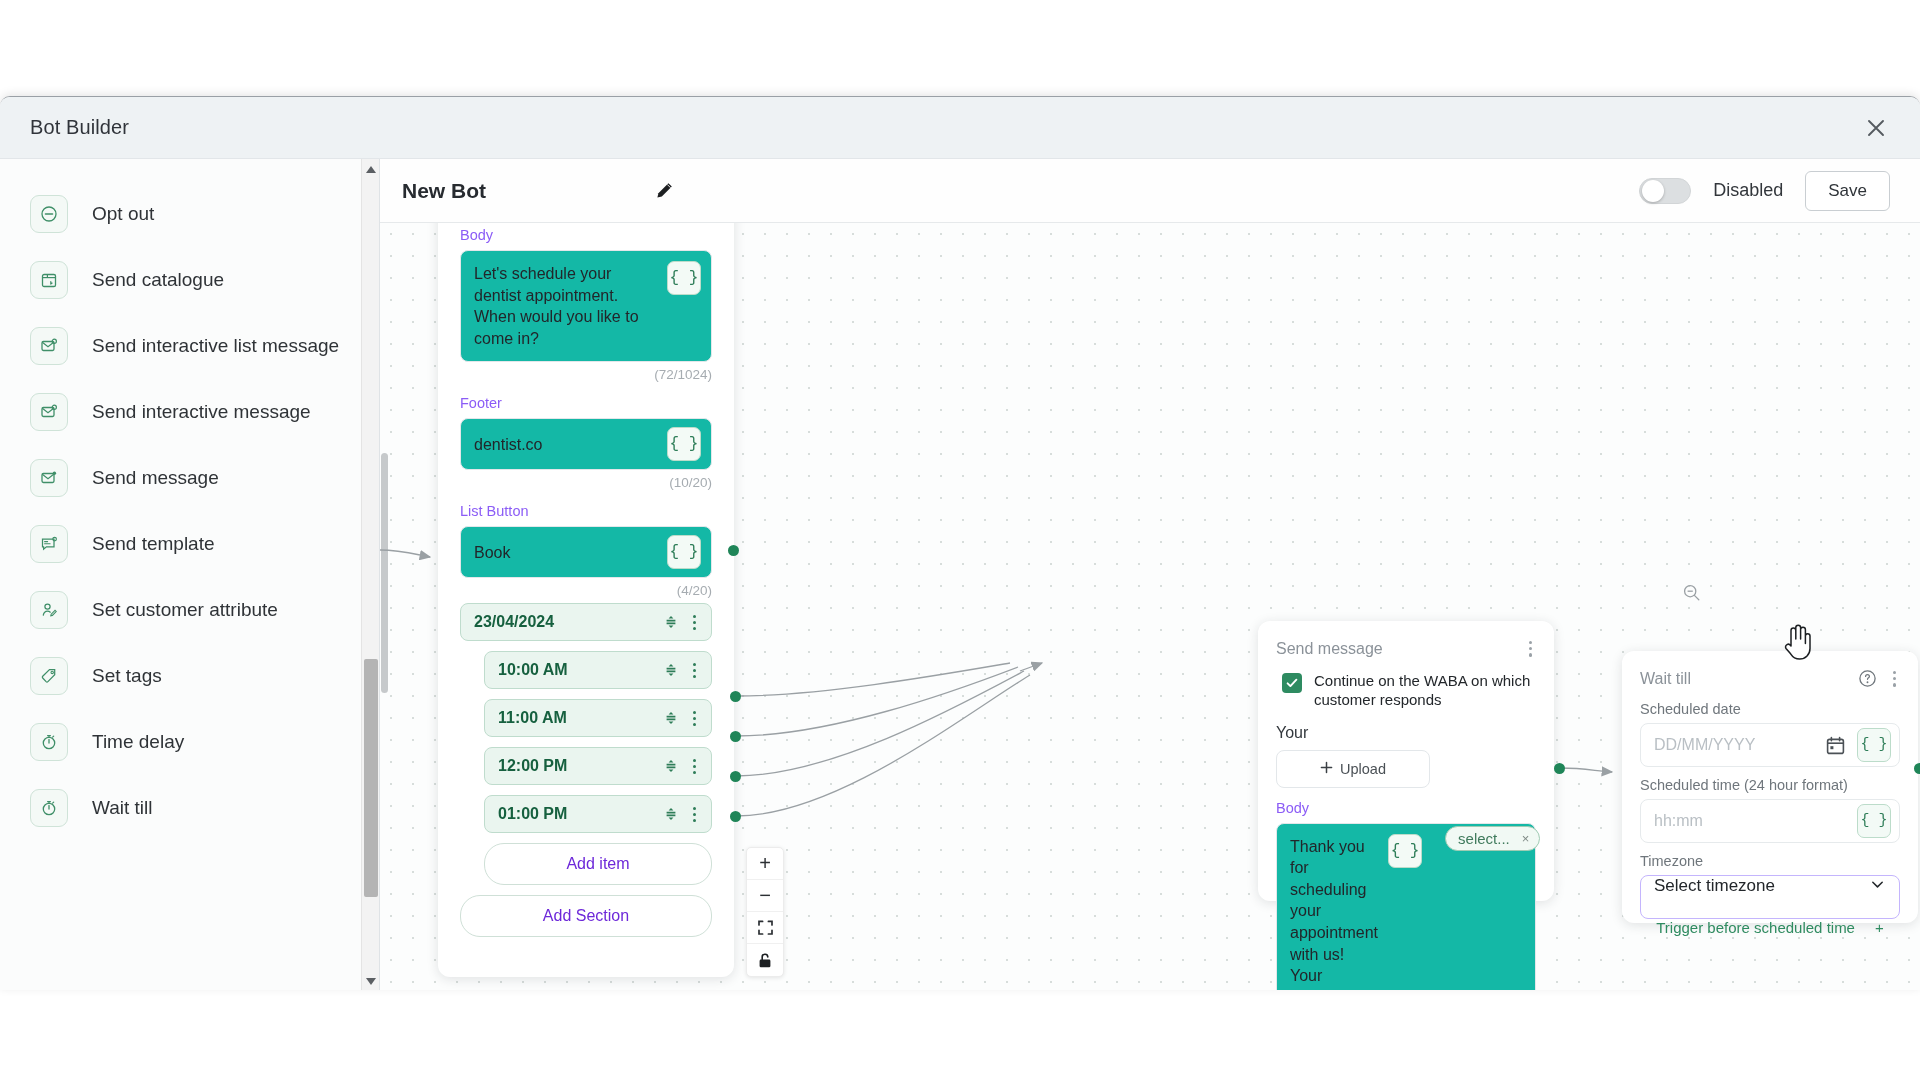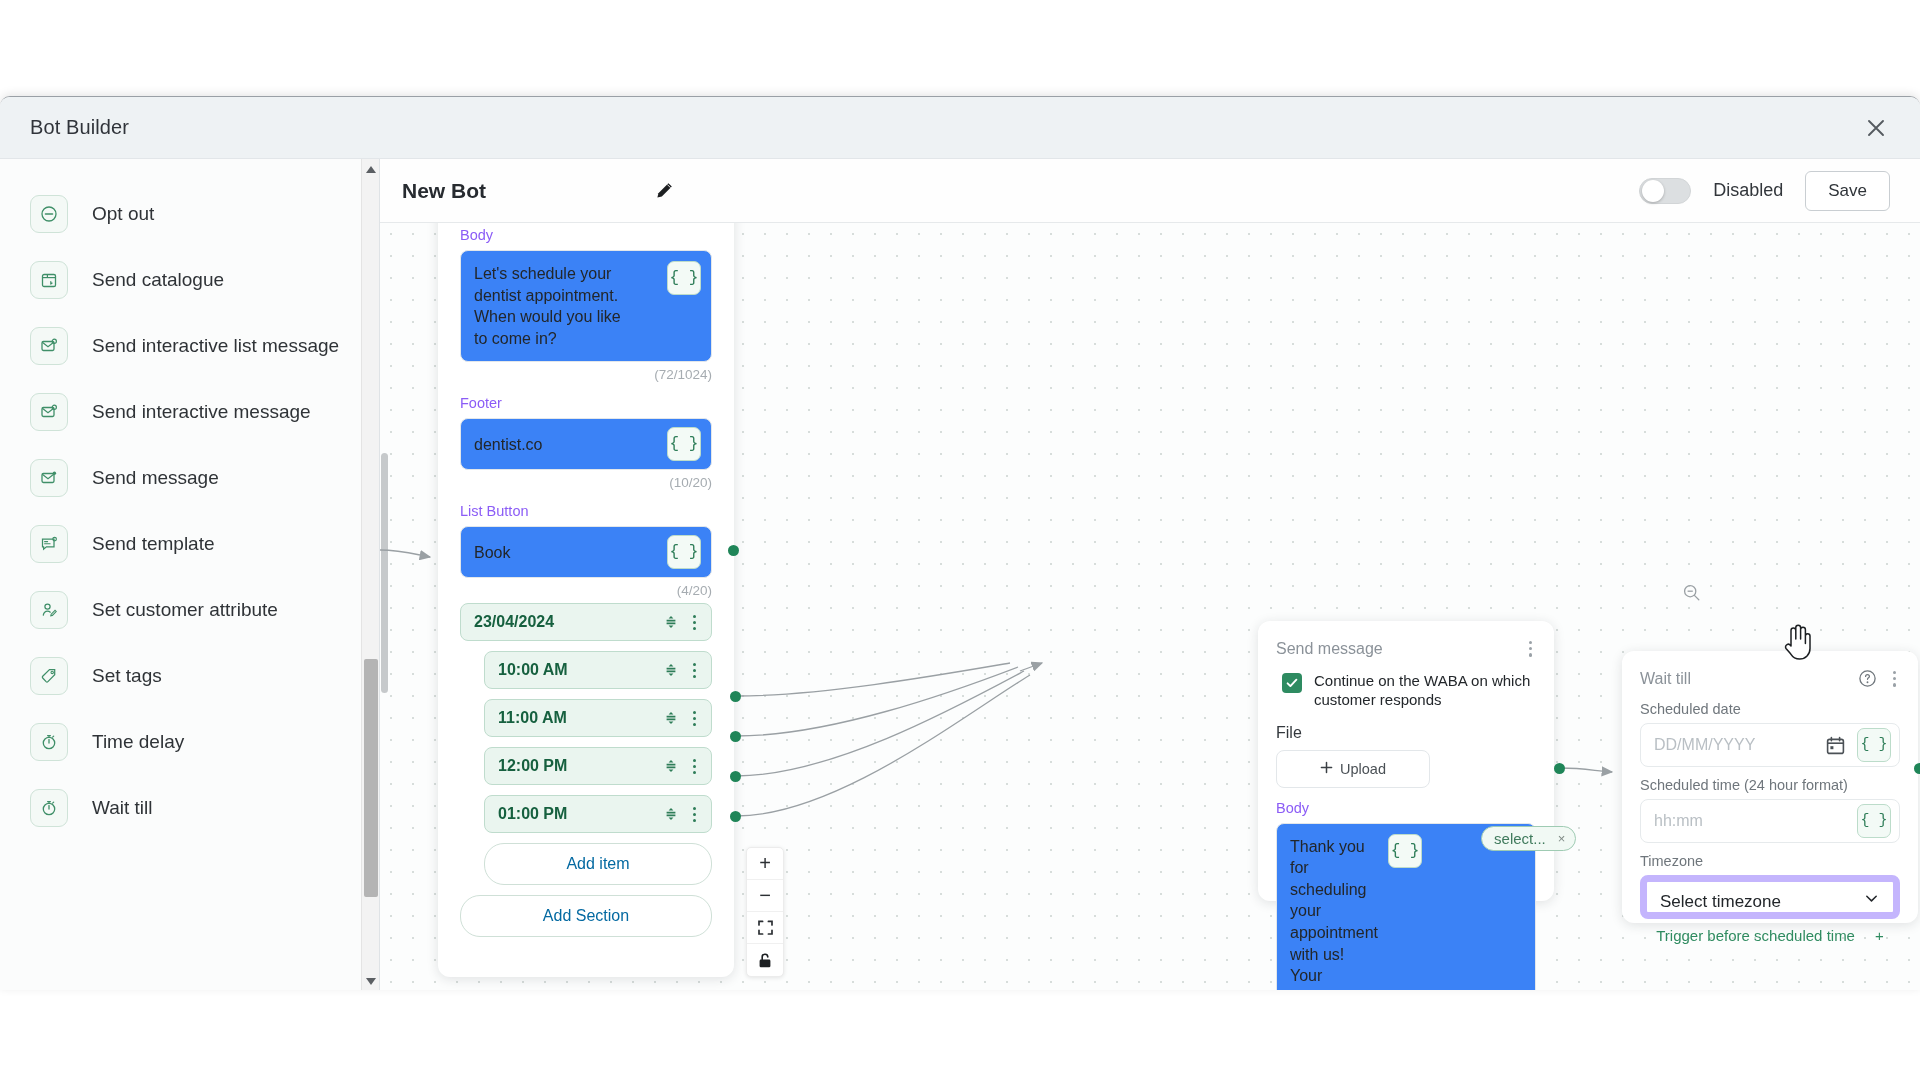--- a/index.html
+++ b/index.html
@@ -151,22 +151,22 @@
   }
 
   
   #node-list {
     left: 58px; top: -22px; width: 296px; height: 776px;
     border-radius: 0 0 12px 12px;
     padding: 26px 22px 20px 22px;
   }
   .fld-label { font-size:14.5px; color:#8b5cf6; margin-bottom:7px; }
   .fld-box {
-    position:relative; border:1px solid #e3e7ea; border-radius:8px; background:#3b82f6;
-    display:flex; align-items:flex-start;gap:36px;
+    position:relative; border:1px solid #e3e7ea; border-radius:8px; background:#14b8a6;
+    display:flex; align-items:flex-start;
   }
   .fld-text {
     flex:1; padding:12px 10px 12px 13px; font-size:16px; color:#22262a; line-height:1.35;
   }
   .curly {
     flex:0 0 auto; margin:10px 10px 0 0;
     width:34px; height:34px; border:1px solid #bcdcca; border-radius:7px; background:#f3faf6;
     display:flex; align-items:center; justify-content:center;
     color:#2e7d58; font-size:16px; cursor:pointer; font-family:"Liberation Mono", monospace;
   }
@@ -179,21 +179,21 @@
   }
   .sec-chip { margin-left:0; }
   .item-chip { margin-left:24px; }
   .chip-text { flex:1; font-size:16px; font-weight:700; color:#16603f; }
   .chip-ico { width:22px; height:22px; display:flex; align-items:center; justify-content:center; cursor:pointer; }
   .dots-v { width:18px; display:flex; flex-direction:column; align-items:center; gap:3px; cursor:pointer; margin-left:3px;}
   .dots-v b { width:3px; height:3px; border-radius:50%; background:#2e7d58; display:block; }
   .ghost-btn {
     border:1px solid #cfe0d7; border-radius:20px; background:#fff;
     height:42px; display:flex; align-items:center; justify-content:center;
-    font-size:16px; color:#0369a1; cursor:pointer; margin-bottom:10px;
+    font-size:16px; color:#6d28d9; cursor:pointer; margin-bottom:10px;
   }
   #add-item-btn { margin-left:24px; }
 
   
   #node-send {
     left: 878px; top: 398px; width: 296px; height: 280px;
     padding: 16px 18px 14px 18px;
   }
   .node-head { display:flex; align-items:center; justify-content:space-between; margin-bottom:10px; }
   .node-title { font-size:16px; color:#8b9299; }
@@ -229,23 +229,23 @@
     position:relative; height:44px; border:1px solid #e6eaec; border-radius:8px; background:#fff;
     display:flex; align-items:center; margin-bottom:10px;
   }
   .wt-ph { flex:1; padding-left:13px; font-size:16px; color:#b9bfc4; }
   .wt-curly {
     width:34px; height:34px; border:1px solid #bcdcca; border-radius:7px; background:#f3faf6;
     display:flex; align-items:center; justify-content:center; color:#2e7d58; font-size:15px;
     margin-right:8px; cursor:pointer; font-family:"Liberation Mono", monospace;
   }
   .wt-select {
-    height:44px; border:7px solid #c4b5fd; border-radius:8px; background:#fff;
-    display:flex; align-items:flex-end; justify-content:space-between; padding:0 13px;
-    font-size:17px; color:#22262a; cursor:pointer; margin-bottom:8px;
+    height:44px; border:1px solid #c4b5fd; border-radius:8px; background:#fff;
+    display:flex; align-items:flex-start; justify-content:space-between; padding:0 13px;
+    font-size:17px; color:#22262a; cursor:pointer; margin-bottom:0;
   }
   #trigger-link {
     text-align:center; font-size:15px; color:#2f8b60; cursor:pointer;
     display:flex; align-items:center; justify-content:center; gap:20px;
   }
   .help-ico { width:22px; height:22px; display:flex; align-items:center; justify-content:center; cursor:pointer; }
 
   
   #cal-ico { position:absolute; right:52px; top:11px; width:22px; height:22px; }
   #cursor-hand { position:absolute; left:1400px; top:398px; width:34px; height:40px; pointer-events:none; z-index:40; }
@@ -583,21 +583,21 @@
 
             <div class="check-row">
               <span class="checkbox">
                 <svg width="14" height="14" viewBox="0 0 14 14">
                     <path d="M2.6 7.3l2.8 2.8 6-6.4" stroke="#fff" stroke-width="1.9" fill="none" stroke-linecap="round" stroke-linejoin="round"></path>
                   </svg>
               </span>
               <span class="check-text">Continue on the WABA on which customer responds</span>
             </div>
 
-            <div class="sm-label">File</div>
+            <div class="sm-label">Your</div>
             <div id="upload-btn">
               <span>
                 <svg width="13" height="13" viewBox="0 0 13 13">
                     <path d="M6.5 1.4v10.2M1.4 6.5h10.2" stroke="#3b4045" stroke-width="1.5" stroke-linecap="round"></path>
                   </svg>
               </span>
               <span>Upload</span>
             </div>
 
             <div class="fld-label">Body</div>

